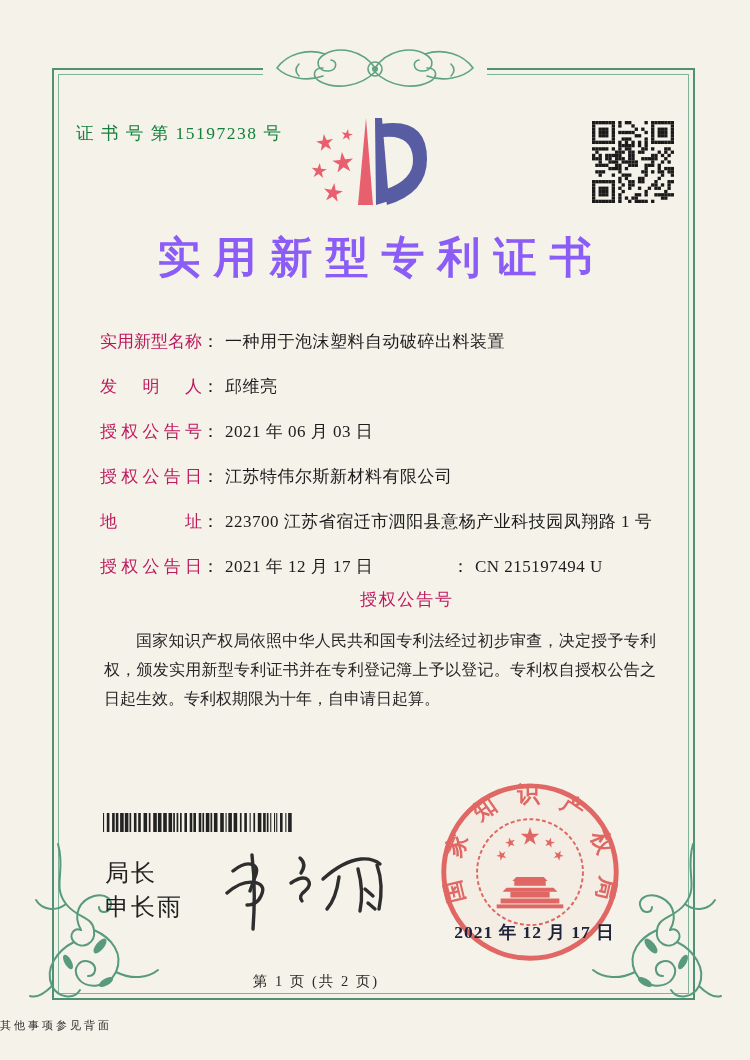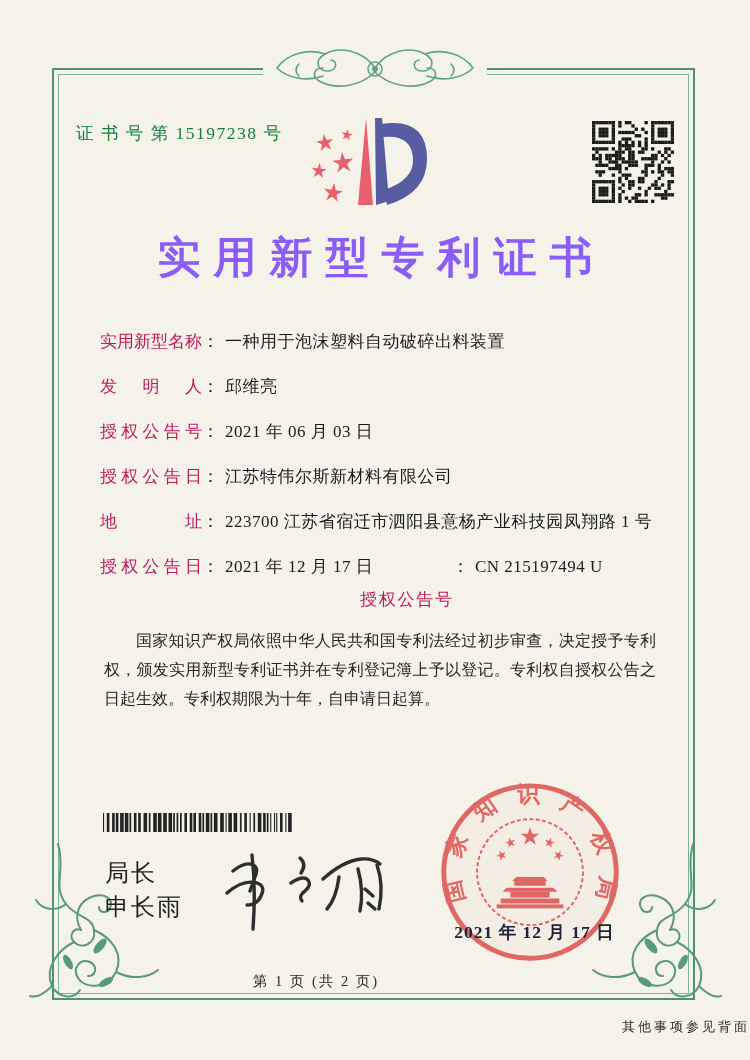--- a/index.html
+++ b/index.html
@@ -43,21 +43,21 @@
   .signer{position:absolute; left:105px; top:856px; font-size:24px; line-height:34px; letter-spacing:2px; color:#222;}
   .signature{position:absolute; left:205px; top:833px;}
 
   .seal{position:absolute; left:432px; top:778px; opacity:0.9; mix-blend-mode:multiply;}
   .sealtext{font-size:23px; font-weight:700; fill:#e85c5c; letter-spacing:2px;
     font-family:"Liberation Serif","DejaVu Serif",serif;}
   .seal-date{position:absolute; left:437px; top:920px; width:195px; text-align:center;
     font-size:17.5px; font-weight:600; color:#20243a; letter-spacing:1px; z-index:5;}
 
   .page-num{position:absolute; left:0; top:972px; width:632px; text-align:center; font-size:14.5px; letter-spacing:2px; color:#2a2a2a;}
-  .back-note{position:absolute; left:0; top:1018px; width:750px; text-align:right; font-size:13px; letter-spacing:3px; color:#2a2a2a;}
+  .back-note{position:absolute; left:0; top:1018px; width:750px; text-align:left; font-size:11px; letter-spacing:3px; color:#2a2a2a;}
 
   svg{display:block;}
 </style>
 </head>
 <body>
 
 <div class="page">
 
   <div class="border-outer"></div>
   <div class="border-inner"></div>

